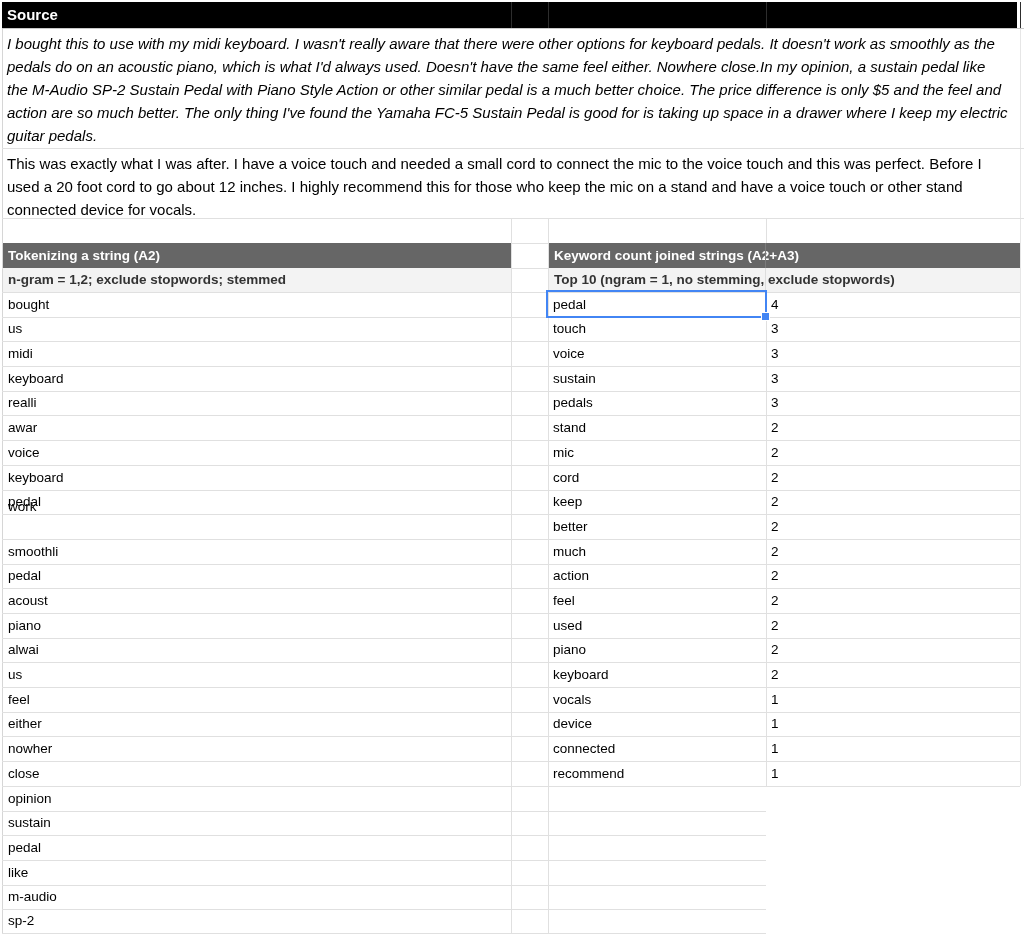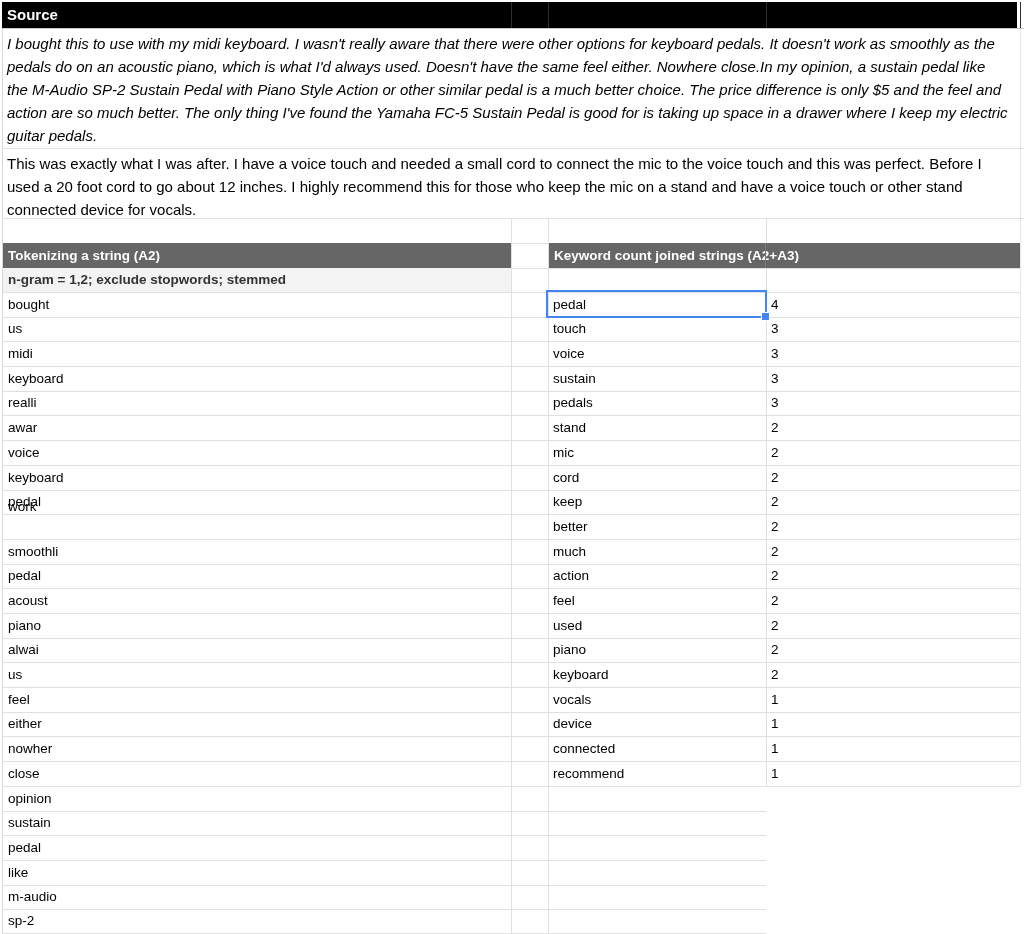--- a/index.html
+++ b/index.html
@@ -126,20 +126,24 @@
   <div id="hdr-left" class="tbl-hdr">
     <span>Tokenizing a string (A2)</span>
   </div>
   <div id="hdr-right" class="tbl-hdr">
     <span class="hdr-seam"></span>
     <span>Keyword count joined strings (A2+A3)</span>
   </div>
 
   <div id="sub-left" class="tbl-sub">
     <span>n-gram = 1,2; exclude stopwords; stemmed</span>
+  </div>
+  <div id="sub-right" class="tbl-sub">
+    <span class="sub-seam"></span>
+    <span>Top 10 (ngram = 1, no stemming, exclude stopwords)</span>
   </div>
 
   <div id="cells">
       <div class="cell" style="left: 8px; top: 292px; width: 495px; height: 25px; line-height: 25px;">bought</div>
       <div class="cell" style="left: 8px; top: 317px; width: 495px; height: 24px; line-height: 24px;">us</div>
       <div class="cell" style="left: 8px; top: 341px; width: 495px; height: 25px; line-height: 25px;">midi</div>
       <div class="cell" style="left: 8px; top: 366px; width: 495px; height: 25px; line-height: 25px;">keyboard</div>
       <div class="cell" style="left: 8px; top: 391px; width: 495px; height: 24px; line-height: 24px;">realli</div>
       <div class="cell" style="left: 8px; top: 415px; width: 495px; height: 25px; line-height: 25px;">awar</div>
       <div class="cell" style="left: 8px; top: 440px; width: 495px; height: 25px; line-height: 25px;">voice</div>

